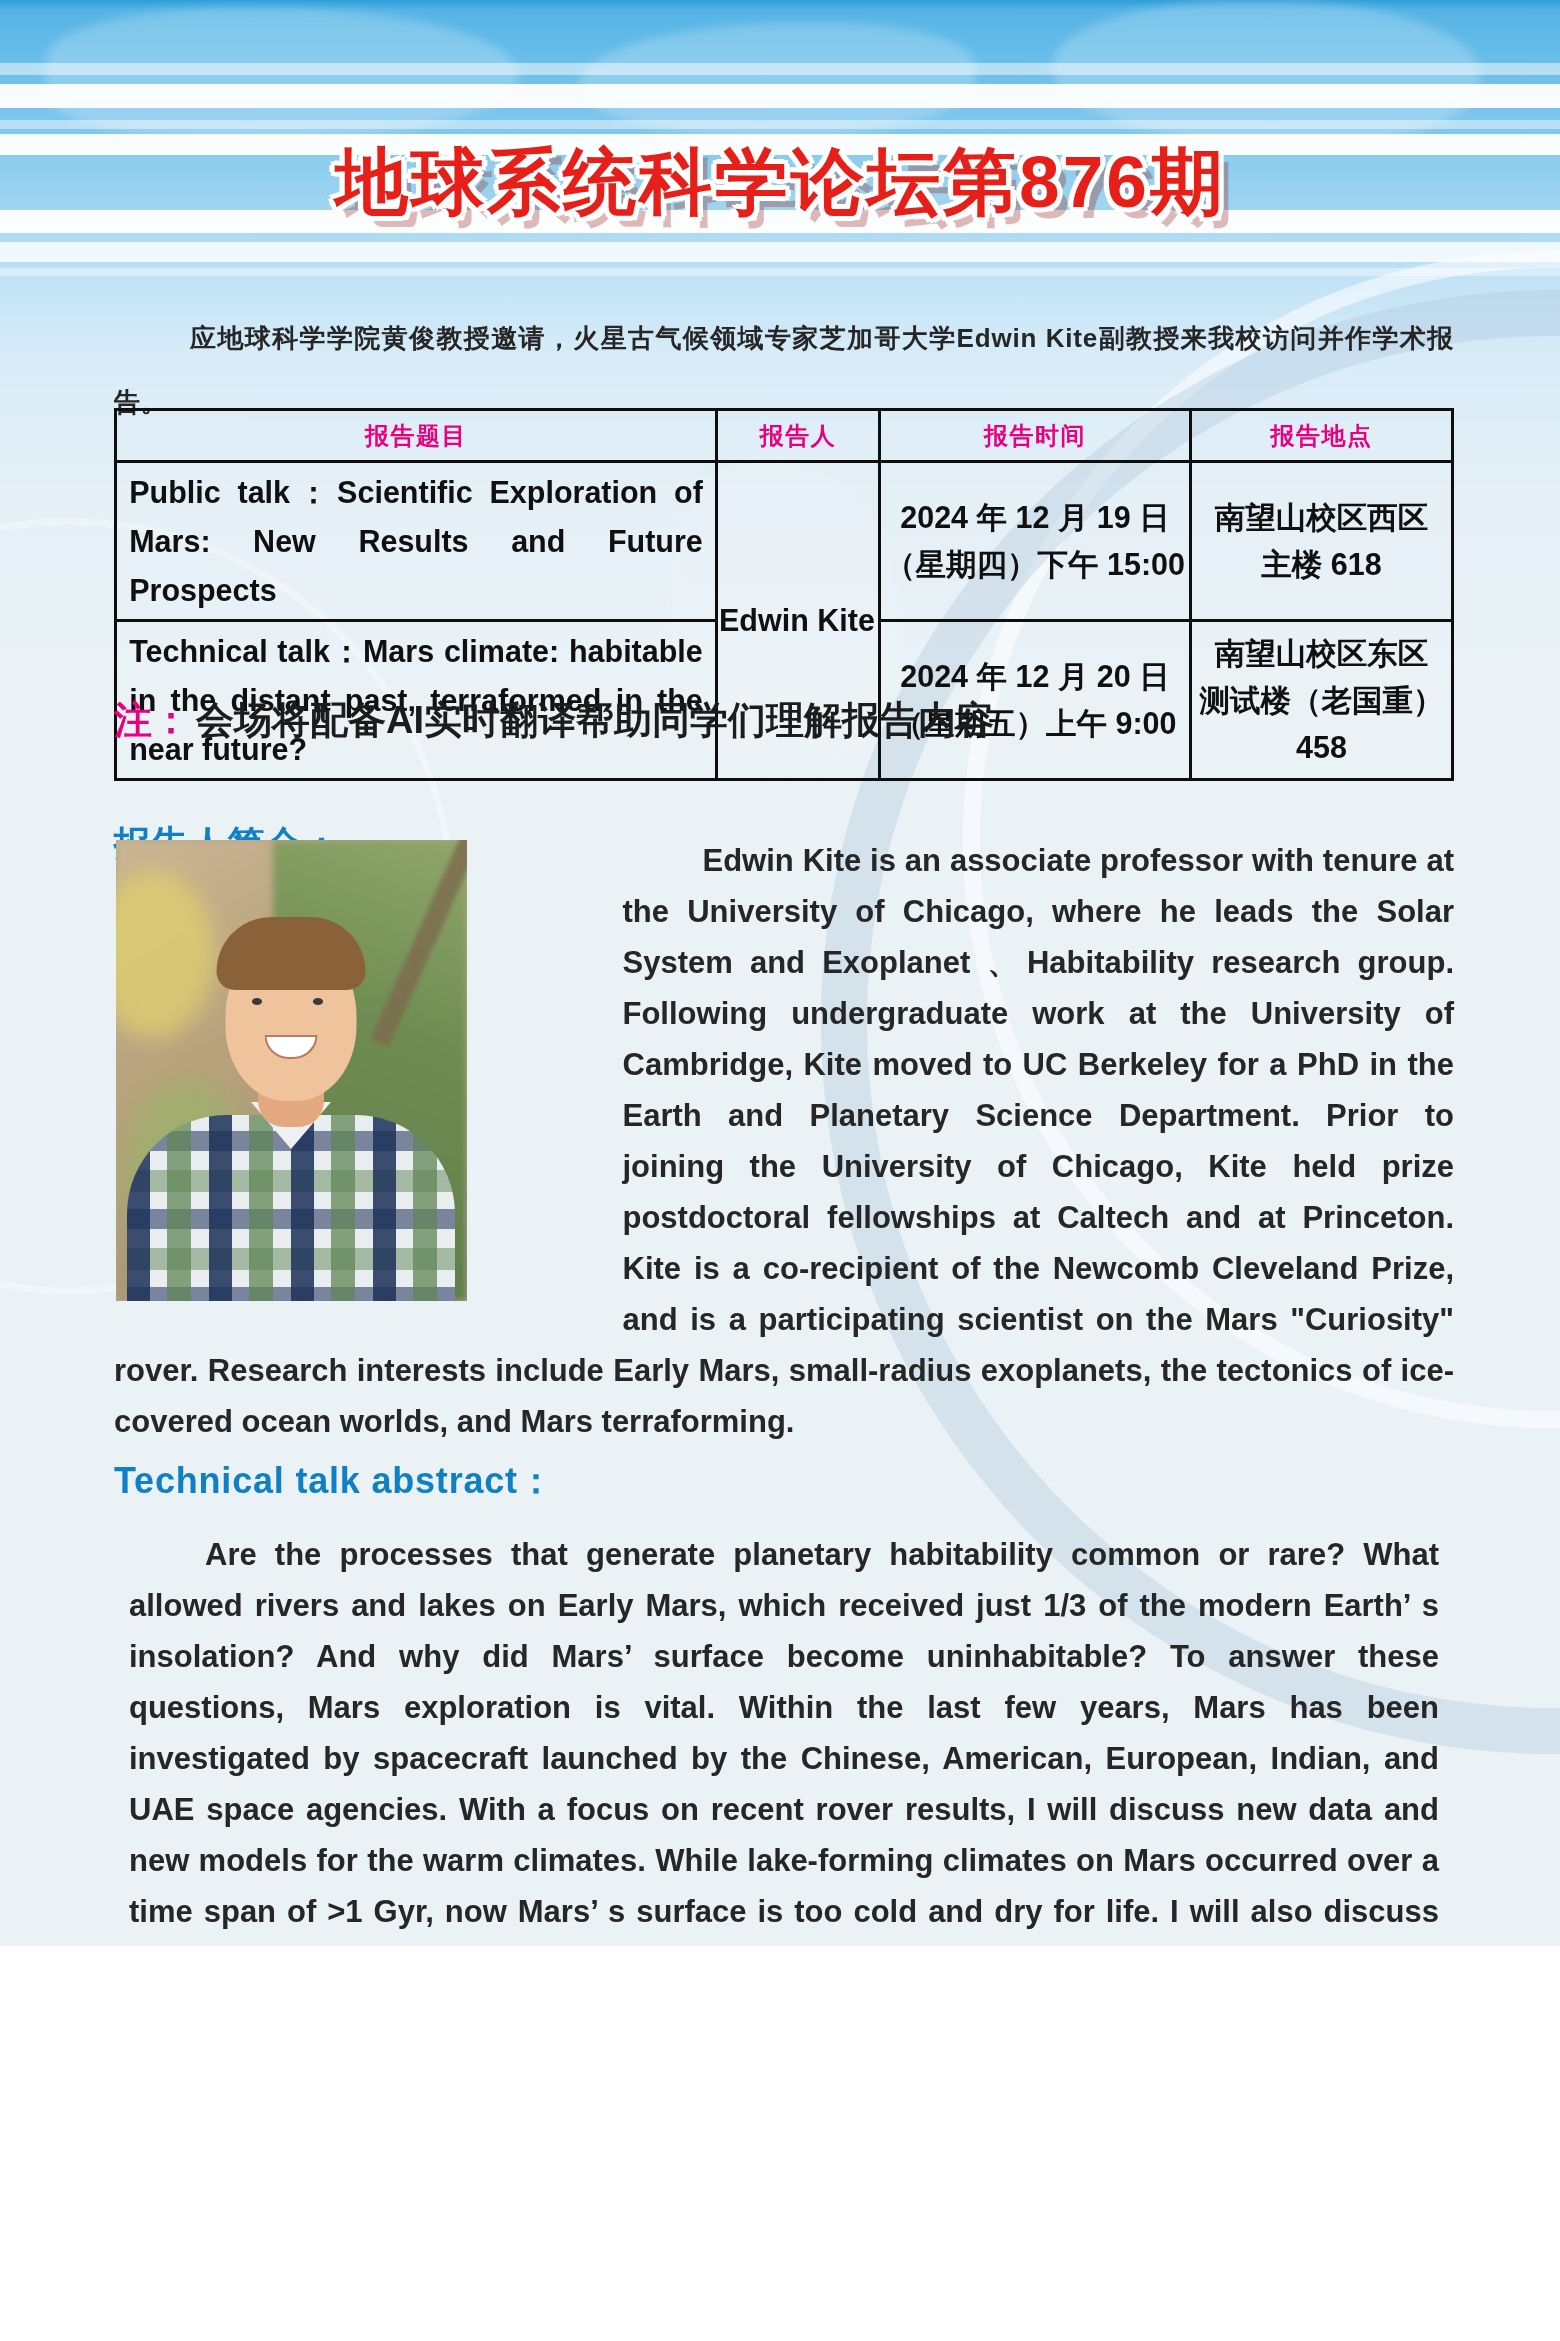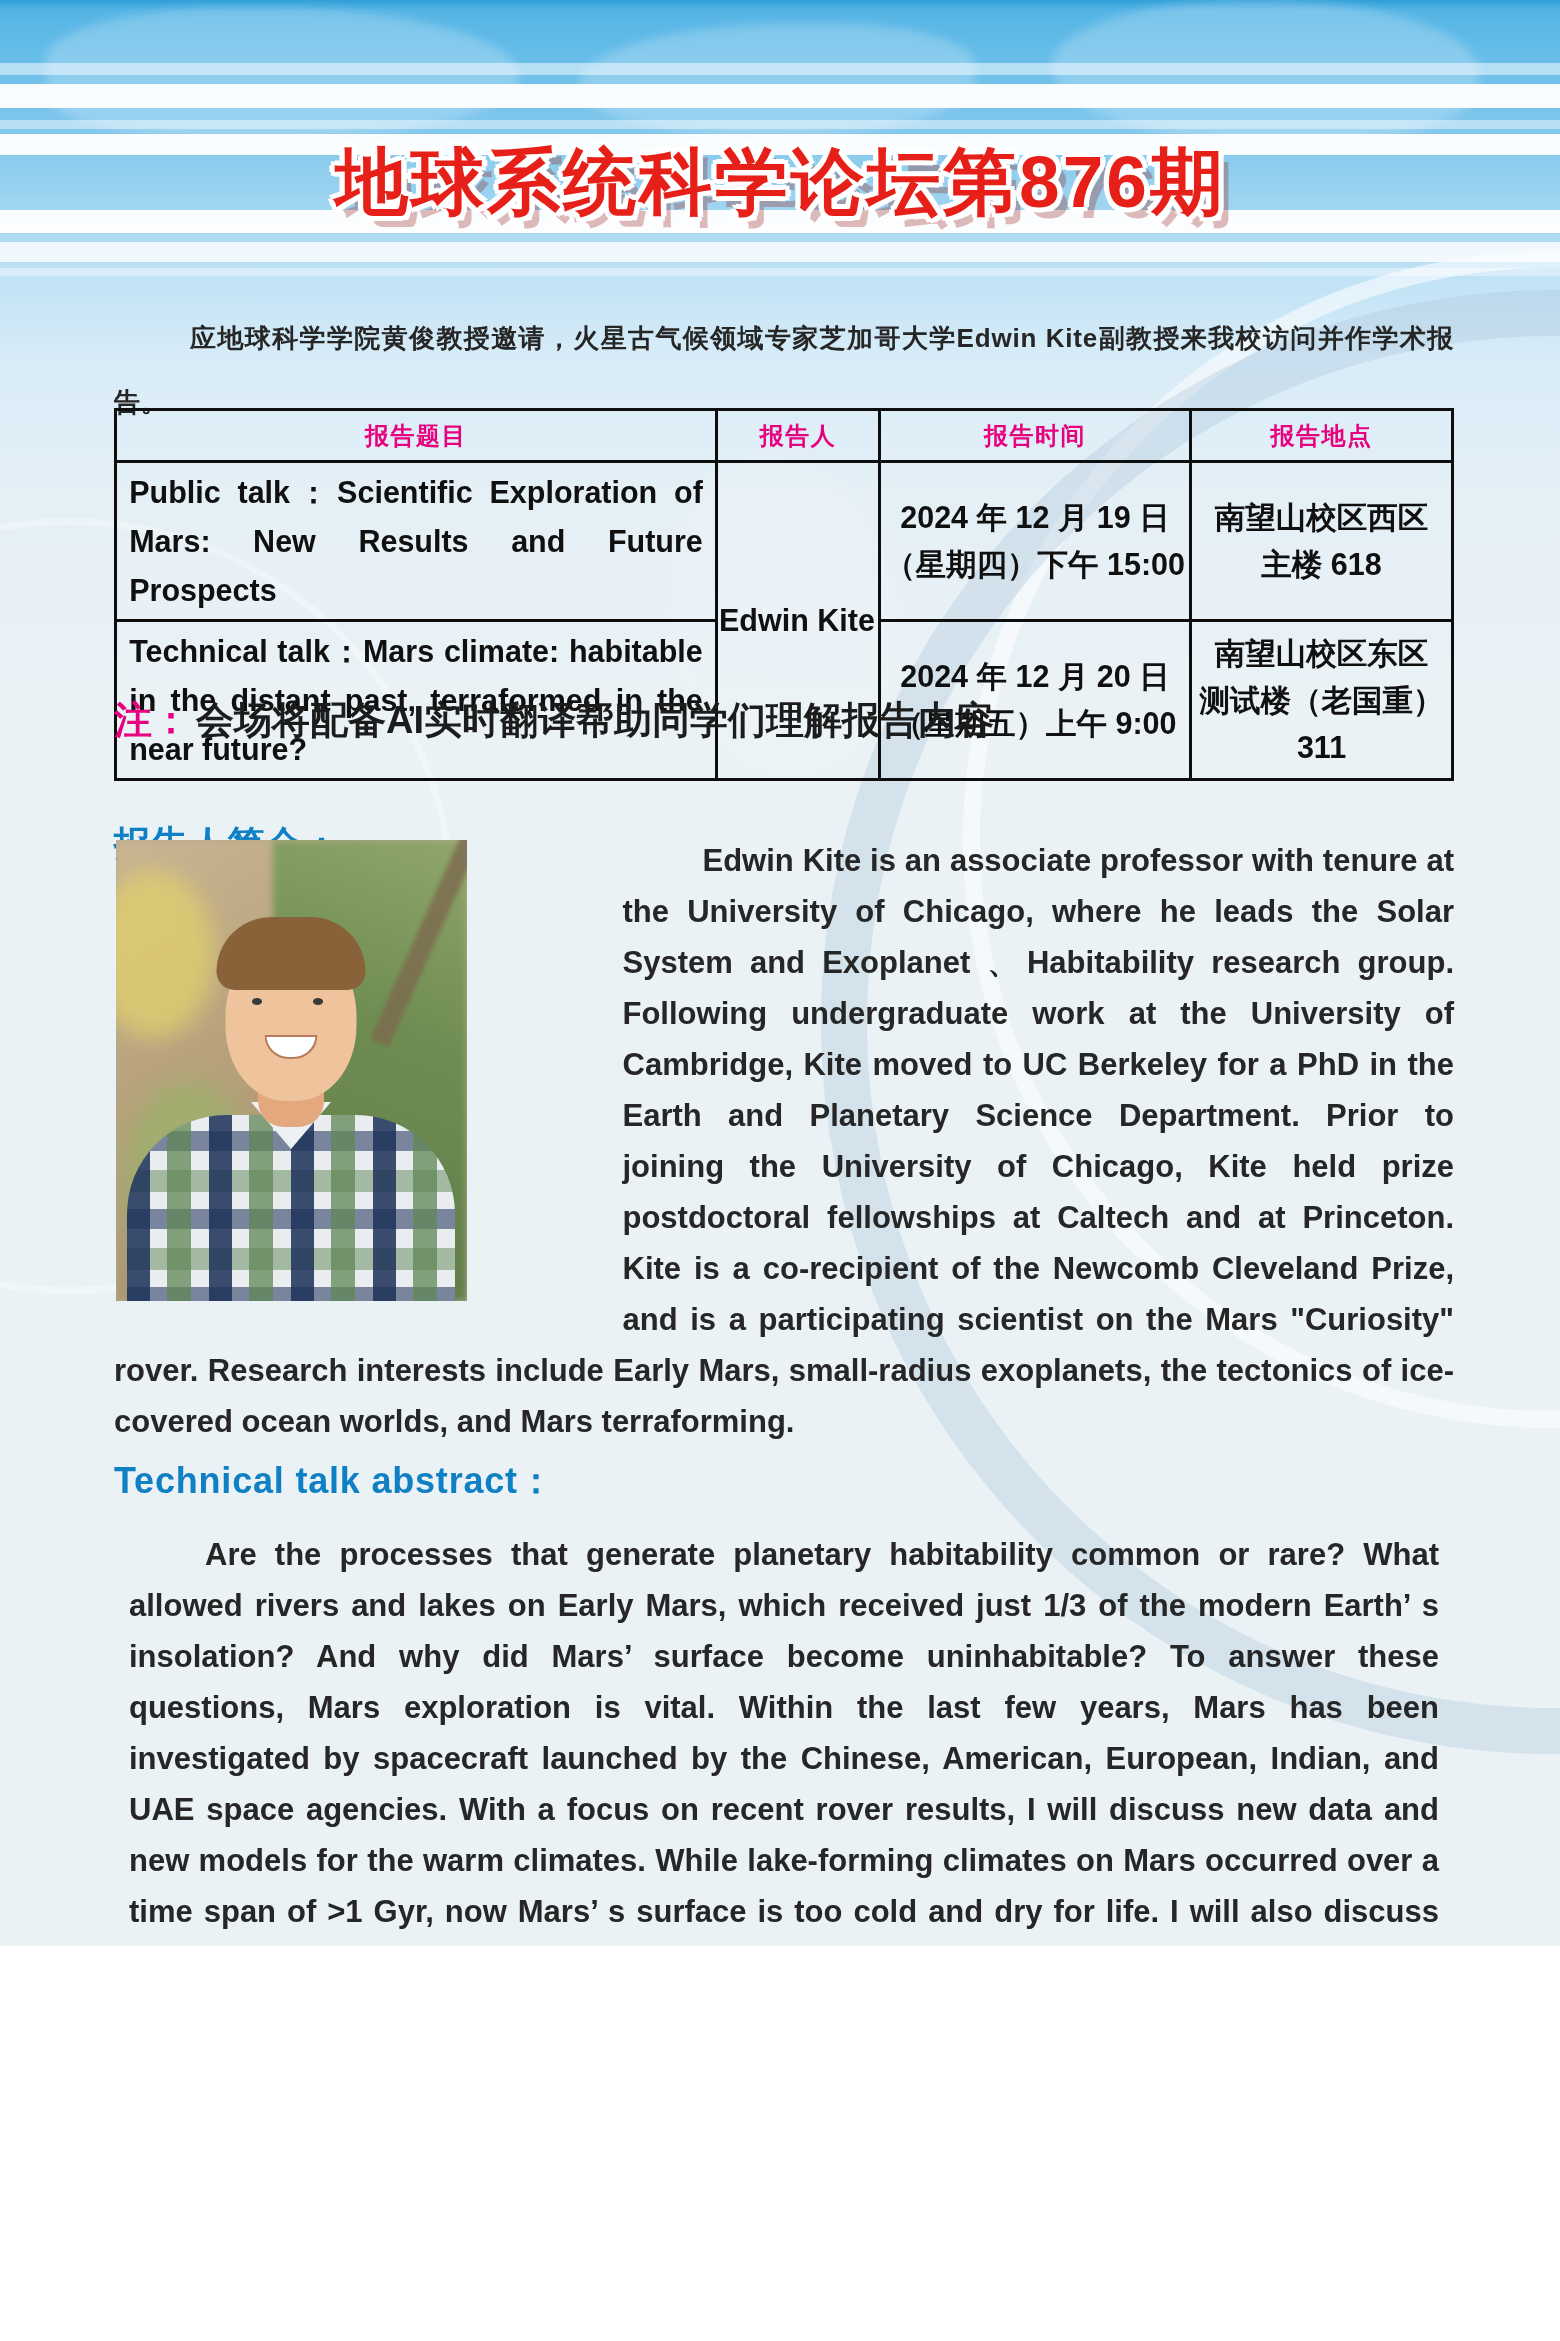--- a/index.html
+++ b/index.html
@@ -146,21 +146,21 @@
       </td>
     </tr>
     <tr>
       <td class="c-title">Technical talk：Mars climate: habitable in the distant past, terraformed in the near future?</td>
       <td class="c-mid">
         <div>2024 年 12 月 20 日</div>
         <div>（星期五）上午 9:00</div>
       </td>
       <td class="c-mid">
         <div>南望山校区东区</div>
-        <div>测试楼（老国重）311</div>
+        <div>测试楼（老国重）458</div>
       </td>
     </tr>
   </tbody>
     </table>
 
   <div class="note">
     <span class="lbl">注：</span><span>会场将配备AI实时翻译帮助同学们理解报告内容</span>
   </div>
 
   <div class="h-blue h-bio">报告人简介：</div>

